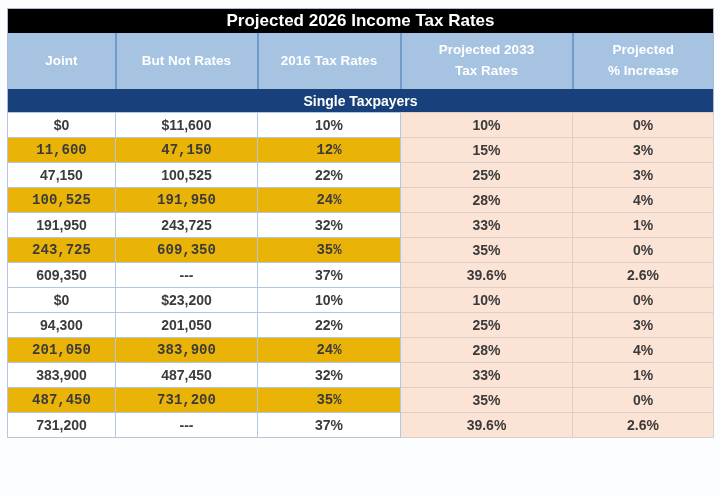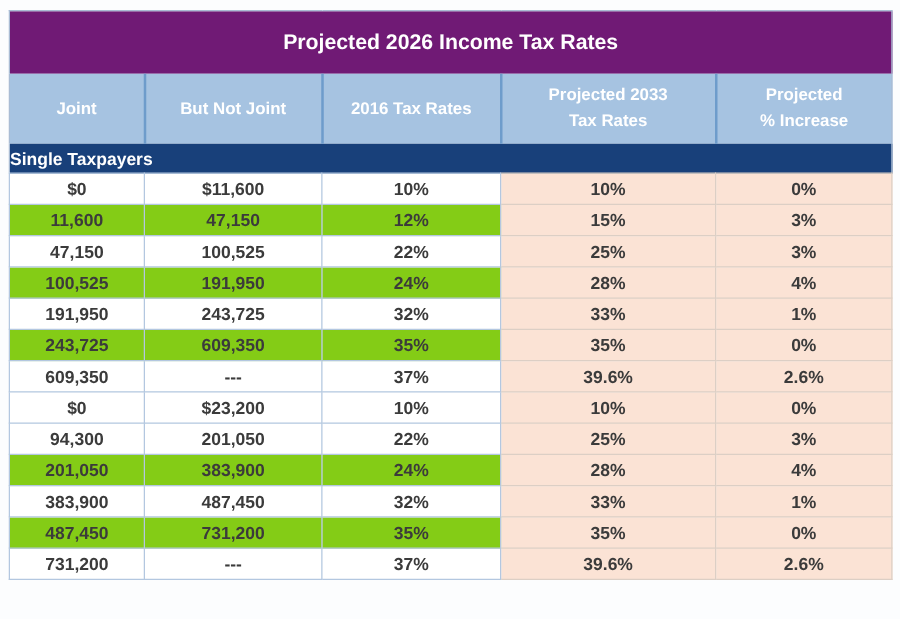--- a/index.html
+++ b/index.html
@@ -17,25 +17,25 @@
     padding: 8px 7px 0 7px;
   }
   table.tax-table {
     border-collapse: collapse;
     table-layout: fixed;
     width: 706px;
     border: 1px solid #A9BCD4;
   }
   
   tr.title-row th {
-    background: #701a75;
+    background: #000000;
     color: #FFFFFF;
     font-size: 17px;
     font-weight: bold;
-    height: 50px;
+    height: 24px;
     text-align: center;
     padding: 0;
   }
   
   tr.header-row th {
     background: #A6C3E1;
     color: #FFFFFF;
     font-weight: bold;
     font-size: 13.5px;
     height: 56px;
@@ -51,37 +51,39 @@
   tr.header-row th span {
     display: block;
   }
   
   tr.section-row td {
     background: #18407A;
     color: #FFFFFF;
     font-weight: bold;
     font-size: 14px;
     height: 23px;
+    text-align: center;
     padding: 0;
   }
   
   tr.data-row td {
     height: 24px;
     text-align: center;
     font-size: 14px;
     font-weight: bold;
     color: #3B3B3B;
     padding: 0;
   }
   tr.data-row td.plain {
     background: #FFFFFF;
     border: 1px solid #B3C7E0;
   }
   tr.data-row.alt td.plain {
-    background: #84cc16;
+    background: #eab308;
+    font-family: Liberation Mono, monospace;
   }
   tr.data-row td.peach {
     background: #FBE3D5;
     border: 1px solid #DCCFC5;
     border-left: 1px solid #C9CBD2;
   }
 </style>
 </head>
 <body>
 
@@ -96,21 +98,21 @@
     </colgroup>
     <thead>
       <tr class="title-row">
         <th colspan="5">Projected 2026 Income Tax Rates</th>
       </tr>
       <tr class="header-row">
         <th>
           <span>Joint</span>
         </th>
         <th>
-          <span>But Not Joint</span>
+          <span>But Not Rates</span>
         </th>
         <th>
           <span>2016 Tax Rates</span>
         </th>
         <th>
           <span>Projected 2033</span>
           <span>Tax Rates</span>
         </th>
         <th>
           <span>Projected</span>

